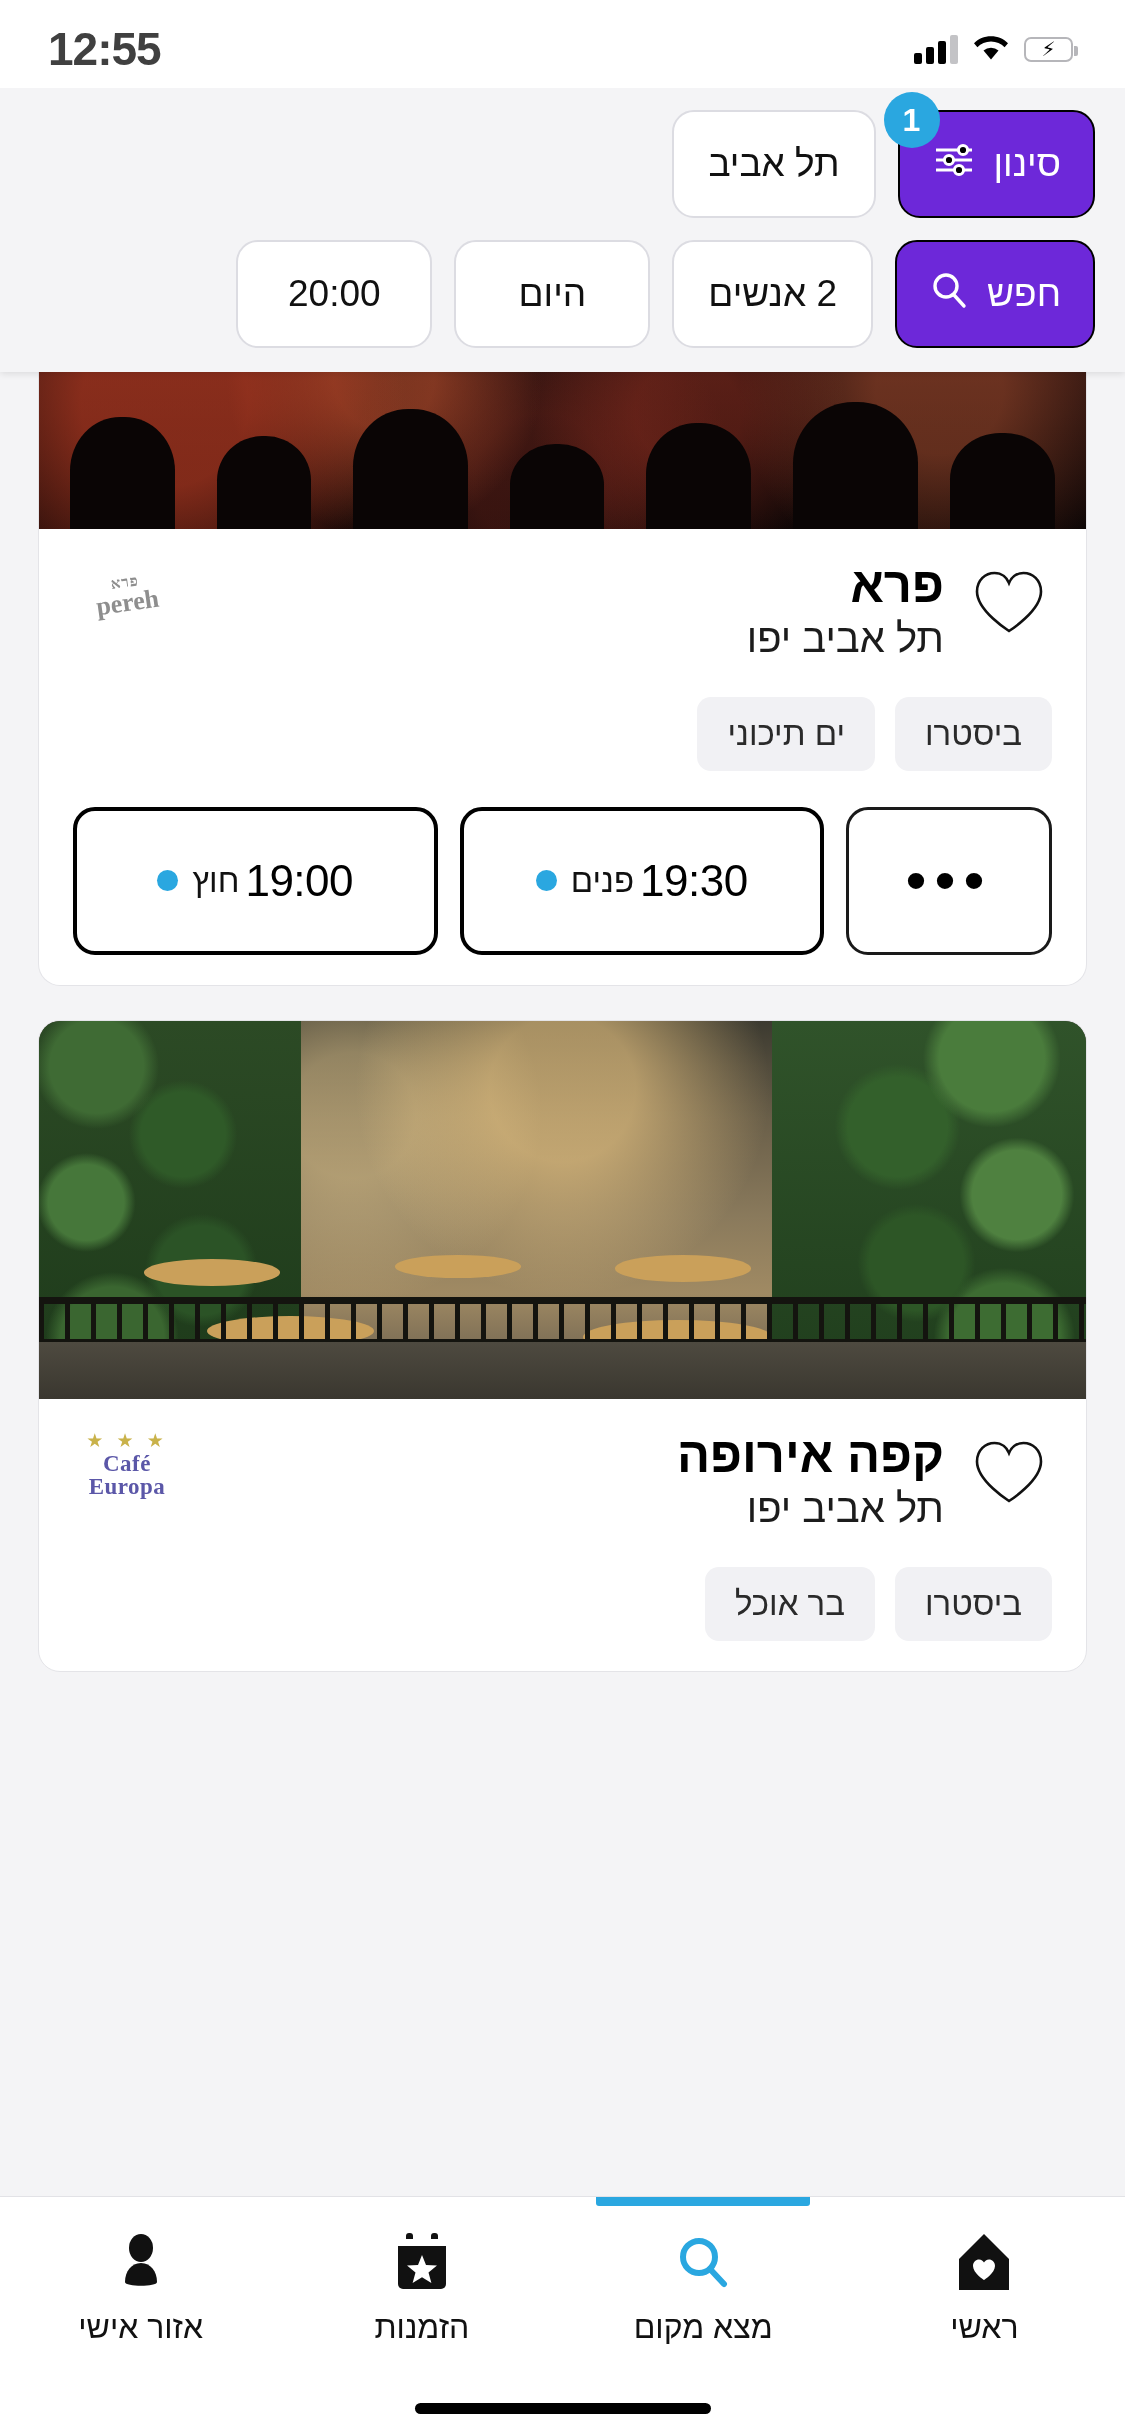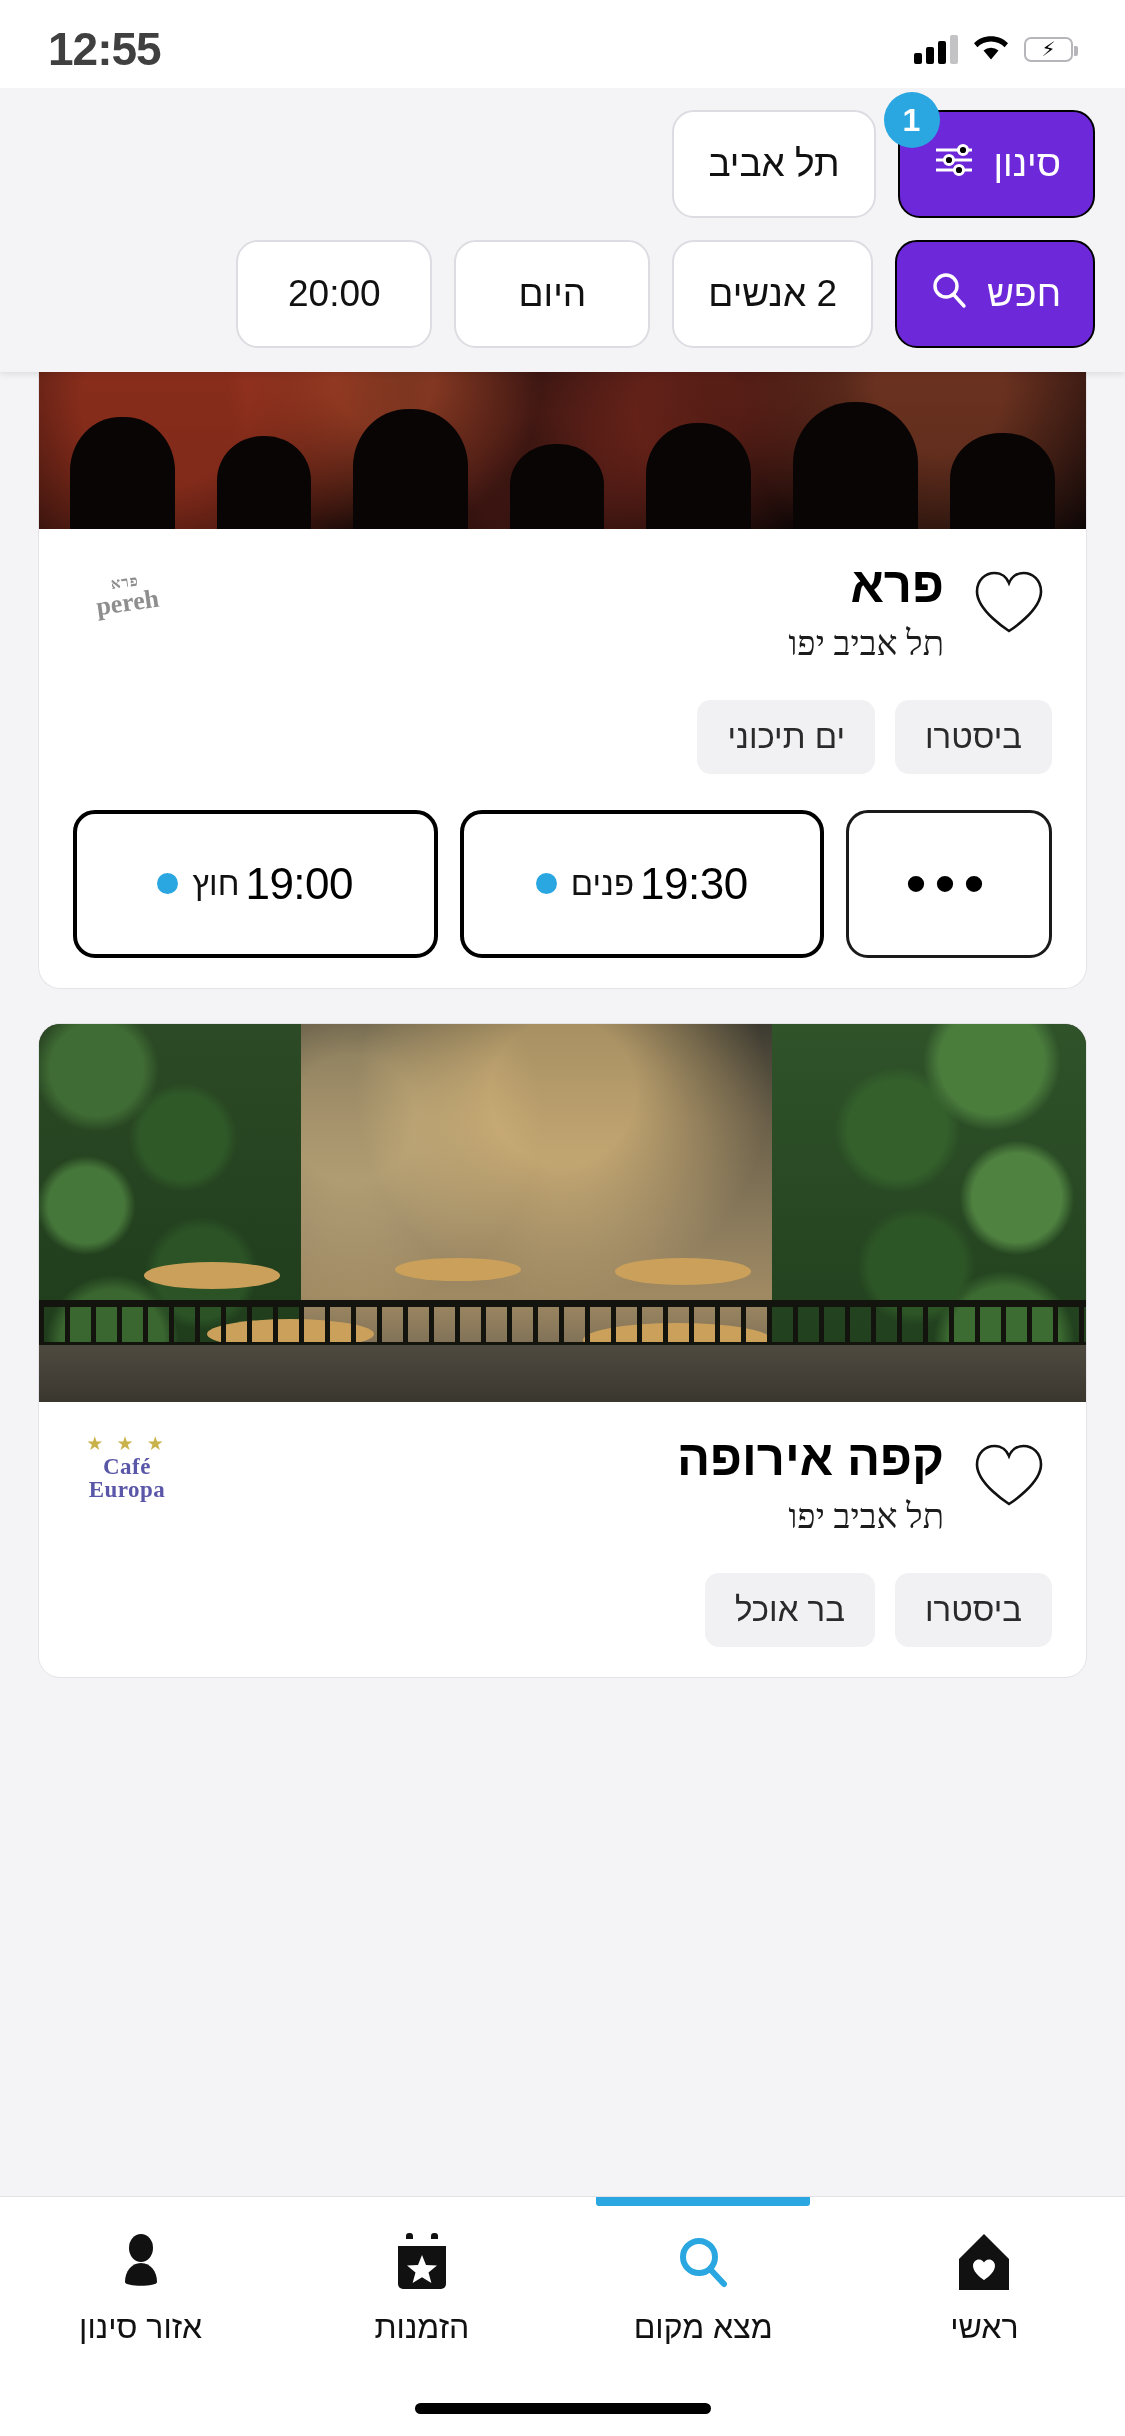--- a/index.html
+++ b/index.html
@@ -138,21 +138,21 @@
                color:#8e8e8e; transform:rotate(-8deg); text-align:center; line-height:1; }
   .logo-pereh small{ display:block; font-size:15px; letter-spacing:1px; }
   .logo-europa{ text-align:center; line-height:1;}
   .logo-europa .stars{ font-size:19px; color:#c9b24a; letter-spacing:4px; display:block;
                        margin-bottom:2px;}
   .logo-europa .nm{ font-family:"Liberation Serif",serif; font-size:23px; color:#5b57a8;
                     font-weight:700; letter-spacing:.5px;margin-top:32px;}
 
   .tt{ flex:1; text-align:right; }
   .rname{ font-size:49px; font-weight:700; color:#000; line-height:1.08; }
-  .rcity{ font-size:35px; color:#1c1c1c; margin-top:12px;font-family:Liberation Serif, serif; }
+  .rcity{ font-size:40px; color:#1c1c1c; margin-top:4px; }
 
   .fav{ width:86px;height:86px;flex:none; display:flex;align-items:center;justify-content:center;}
   .fav svg{ width:74px;height:68px; }
 
   .tags{ display:flex; justify-content:flex-start; gap:20px; margin-top:36px; }
   .tag{
     background:#f1f1f4; border-radius:14px; padding:18px 30px;
     font-size:33px; color:#2a2a2a; white-space:nowrap;
   }
 
@@ -399,17 +399,17 @@
     <span class="lb">הזמנות</span>
   </div>
 
   <div class="tab">
     <span class="ico">
       <svg width="50" height="58" viewBox="0 0 50 58">
         <ellipse cx="25" cy="15" rx="12" ry="14" fill="#111"></ellipse>
         <path d="M25 30c-10 0-16 9-16 19 0 5 32 5 32 0 0-10-6-19-16-19Z" fill="#111"></path>
       </svg>
     </span>
-    <span class="lb">אזור סינון</span>
+    <span class="lb">אזור אישי</span>
   </div>
 </div>
 
 <div class="homebar"></div>
 
 </body></html>

